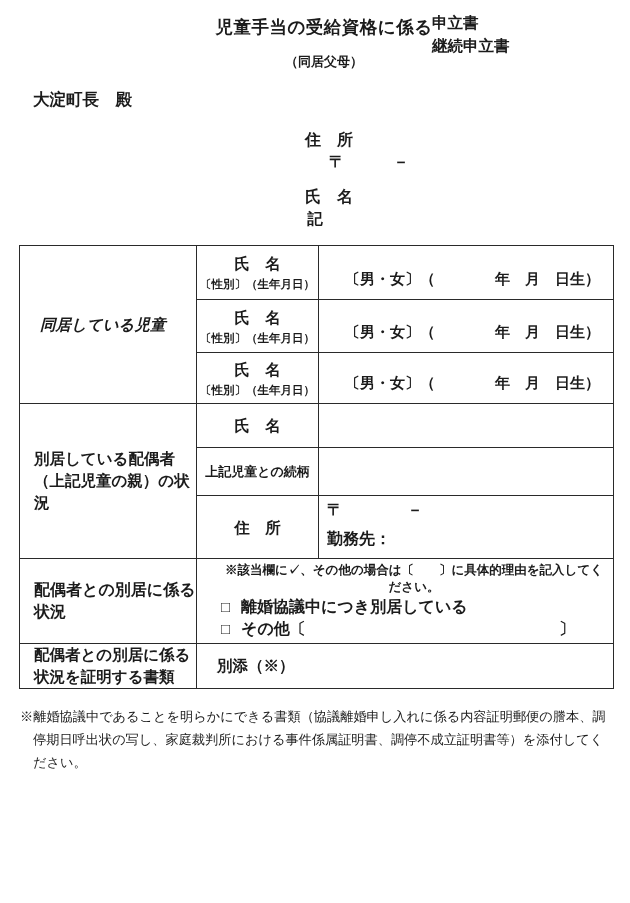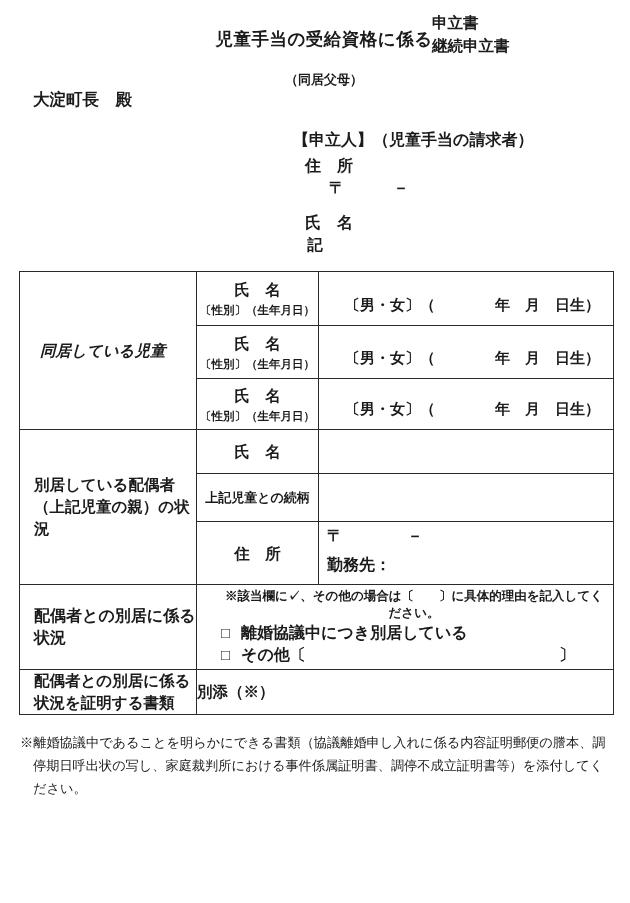--- a/index.html
+++ b/index.html
@@ -14,23 +14,23 @@
   .page { position: relative; width: 630px; height: 903px; }
 
   .form-number {
     margin: 23px 0 0 20px;
     font-size: 14px;
     line-height: 18px;
     letter-spacing: 1px;
   }
 
   .title-row { position: relative; margin-top: 15px; height: 60px; }
-  .title-main { position: absolute; left: 208px; top: 12px; width: 232px; text-align: center; }
+  .title-main { position: absolute; left: 208px; top: 0; width: 232px; text-align: center; }
   .title-line1 { font-size: 17.5px; font-weight: bold; letter-spacing: 0.5px; }
-  .title-line2 { font-size: 13px; font-weight: bold; margin-top: 20px; }
+  .title-line2 { font-size: 13px; font-weight: bold; margin-top: 14px; }
   .title-right { position: absolute; left: 432px; top: -4px; font-size: 15.5px; font-weight: bold; line-height: 23px; }
 
   .addressee { margin: 13px 0 0 33px; font-size: 16.5px; font-weight: bold; line-height: 23px; }
 
   .applicant { margin: 18px 0 0 293px; font-weight: bold; }
   .app-heading { font-size: 16px; line-height: 22px; }
   .app-address-label { font-size: 16px; margin: 4px 0 0 12px; line-height: 22px; }
   .app-postal { font-size: 16px; margin-left: 36px; line-height: 22px; }
   .app-name-label { font-size: 16px; margin: 13px 0 0 12px; line-height: 22px; }
 
@@ -67,21 +67,21 @@
     height: 100%; min-height: 60px;
     padding: 4px 0 6px 8px;
     font-size: 16px; font-weight: bold;
   }
   td.wide { padding: 3px 6px 3px 24px; text-align: center; }
   .sep-note { font-size: 12.5px; font-weight: bold; line-height: 17px; }
   .opt { font-size: 16px; font-weight: bold; line-height: 22px; display: flex; }
   .cb { font-size: 15px; margin-right: 11px; font-weight: normal; }
   .opt2 { justify-content: space-between; padding-right: 32px; }
   .opt2-left { display: flex; }
-  td.proof { font-size: 15.5px; font-weight: bold; padding-left: 0; }
+  td.proof { font-size: 15.5px; font-weight: bold; padding-left: 20px; }
 
   .footnotes { margin: 16px 14px 0 20px; font-size: 13.2px; line-height: 23px; }
   .fn1 { padding-left: 13px; text-indent: -13px; }
 </style>
 </head>
 <body>
 
 <div class="page">
 
 
@@ -92,21 +92,20 @@
     </div>
     <div class="title-right">
       <div>申立書</div>
       <div>継続申立書</div>
     </div>
   </div>
 
   <div class="addressee">大淀町長　殿</div>
 
   <div class="applicant">
-    <div class="app-heading">【申立人】（児童手当の請求者）</div>
     <div class="app-address-label">住　所</div>
     <div class="app-postal">〒　　　－</div>
     <div class="app-name-label">氏　名</div>
   </div>
 
 
   <div class="ki">記</div>
 
   <table class="form-table">
     <colgroup>

